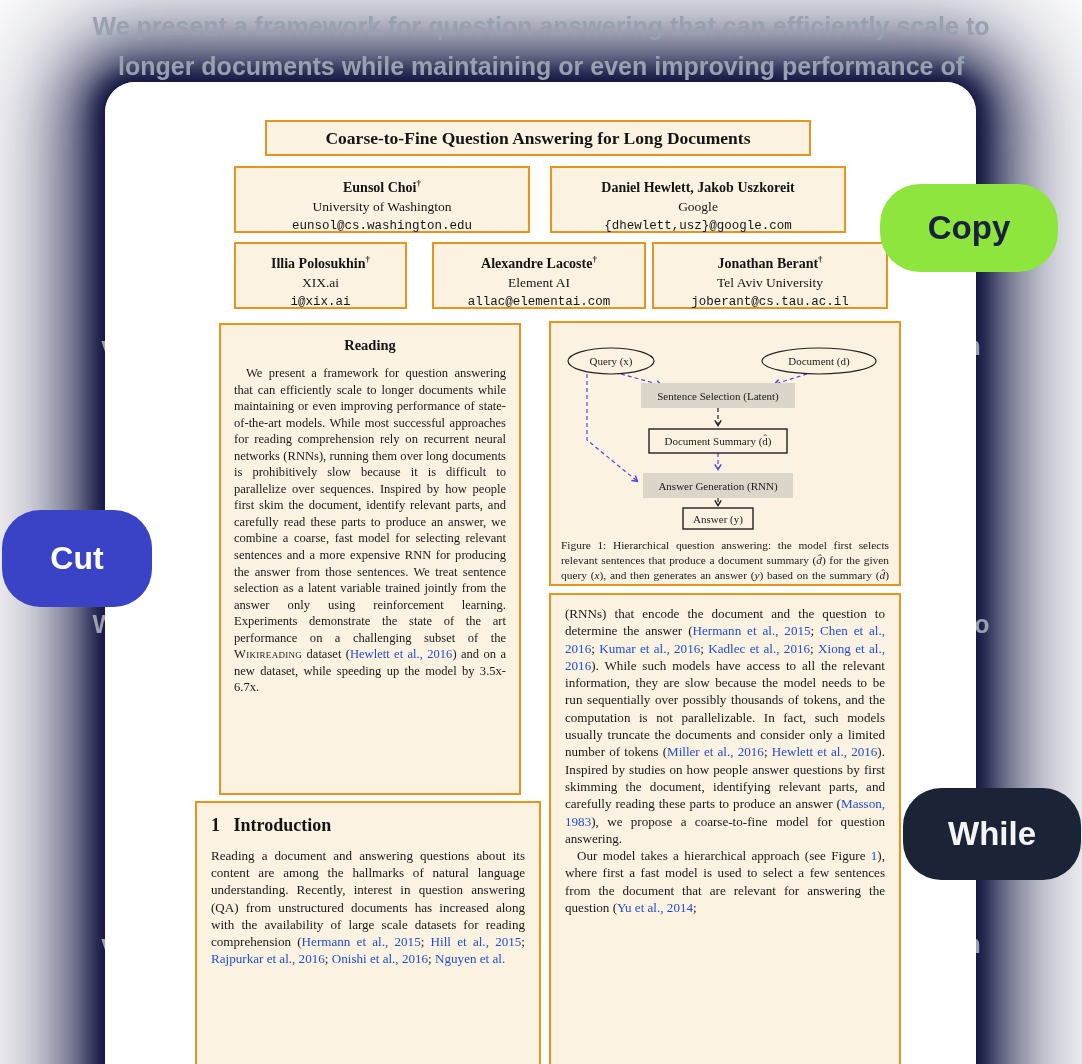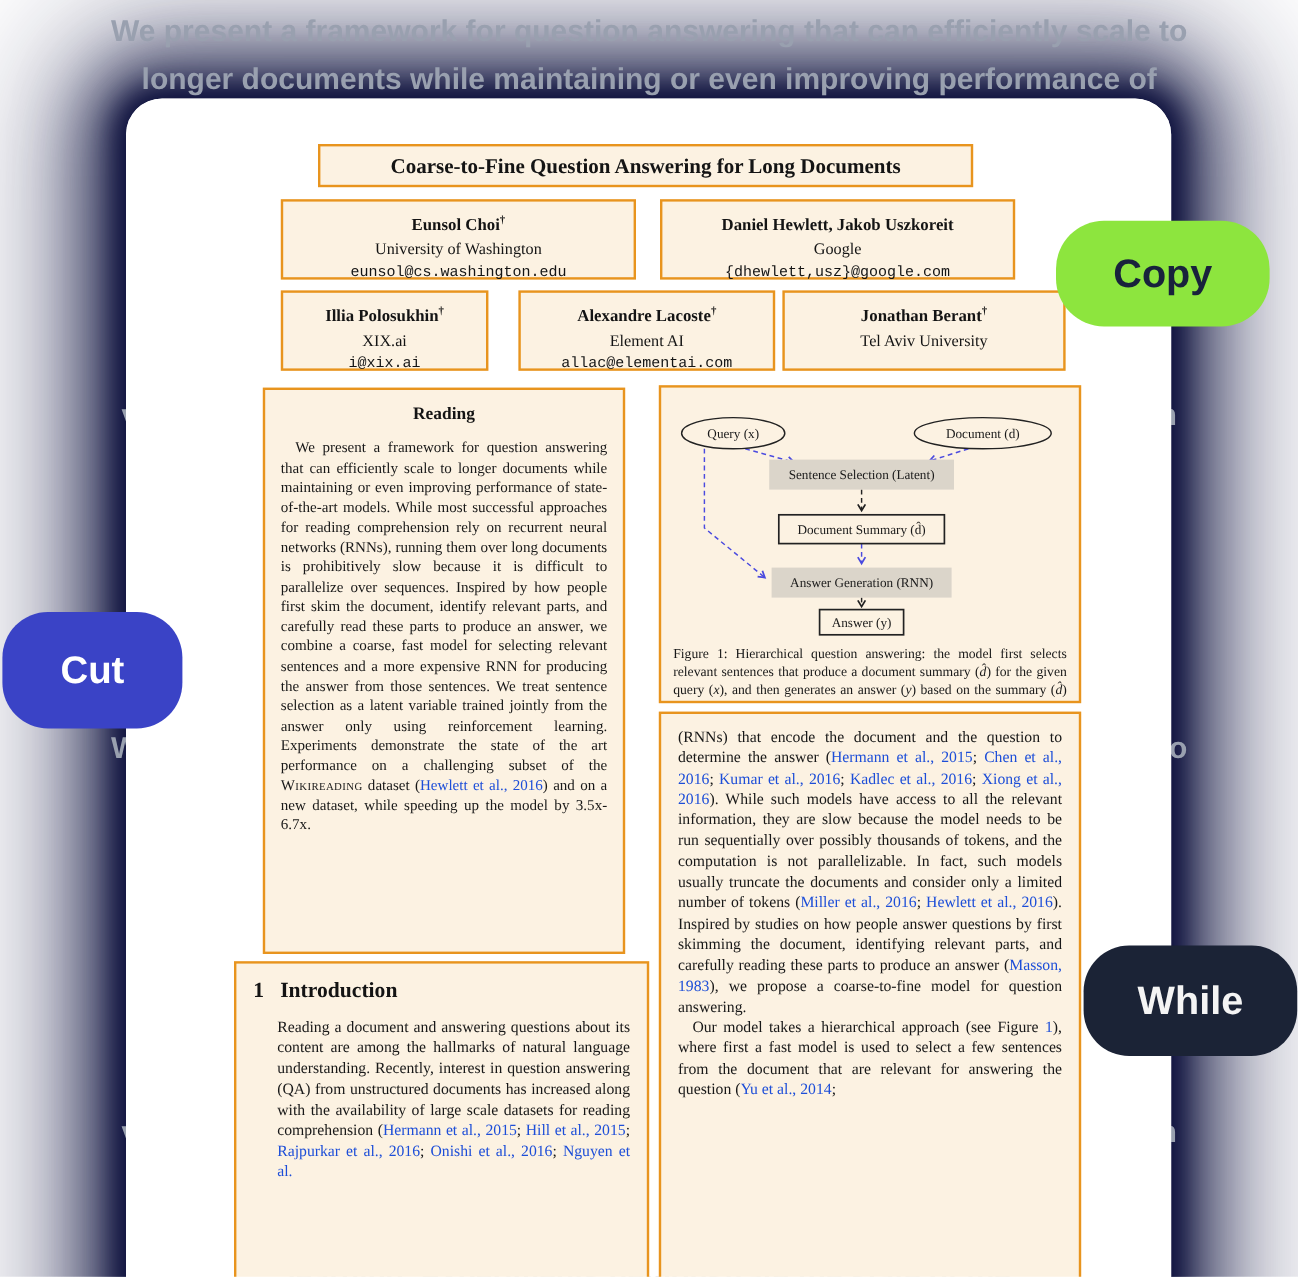--- a/index.html
+++ b/index.html
@@ -47,21 +47,21 @@
   .auth .nm{font-weight:bold;font-size:14px;line-height:19px;}
   .auth .nm sup{font-size:9px;}
   .auth .af{font-size:13.5px;line-height:19px;}
   .auth .em{font-family:"Liberation Mono",monospace;font-size:12.5px;line-height:20px;}
   .abs-box{left:114px;top:241px;width:302px;height:472px;padding:9px 13px;overflow:hidden;}
   .abs-h{text-align:center;font-family:"Liberation Serif",serif;font-weight:bold;font-size:14.5px;margin:3px 0 11px;}
   .serif-t{font-family:"Liberation Serif",serif;font-size:12.55px;line-height:16.55px;text-align:justify;color:#181818;}
   .abs-t{text-indent:12px;}
   .intro-box{left:90px;top:719px;width:346px;height:380px;padding:8px 14px;overflow:hidden;}
   .intro-h{font-family:"Liberation Serif",serif;font-weight:bold;font-size:18px;margin:4px 0 11px;}
-  .intro-t{font-size:13.1px;line-height:17.2px;margin-left:20px;}
+  .intro-t{font-size:13.1px;line-height:17.2px;}
   .fig-box{left:444px;top:239px;width:352px;height:265px;padding:16px 10px;overflow:hidden;}
   .fig-cap{font-size:11.4px;line-height:14.9px;margin-top:3px;}
   .right-box{left:444px;top:511px;width:352px;height:500px;padding:10px 14px;overflow:hidden;}
   .right-t{font-size:13.1px;line-height:17.3px;}
   .p2{text-indent:12px;}
   .cite{color:#1d4ed8;}
   .sc{font-variant:small-caps;letter-spacing:0.3px;}
   .it{font-style:italic;}
   svg.diagram{display:block;width:330px;height:196px;margin:0 auto;}
   svg.diagram text{font-family:"Liberation Serif",serif;fill:#1a1a1a;}
@@ -136,20 +136,21 @@
     <div class="em">i@xix.ai</div>
   </div>
   <div class="box auth a4">
     <div class="nm"><span>Alexandre Lacoste</span><sup>†</sup></div>
     <div class="af">Element AI</div>
     <div class="em">allac@elementai.com</div>
   </div>
   <div class="box auth a5">
     <div class="nm"><span>Jonathan Berant</span><sup>†</sup></div>
     <div class="af">Tel Aviv University</div>
+    <div class="em">joberant@cs.tau.ac.il</div>
   </div>
 
   <div class="box abs-box">
     <div class="abs-h">Reading</div>
     <div class="serif-t abs-t"><span>We present a framework for question answering that can efficiently scale to longer documents while maintaining or even improving performance of state-of-the-art models. While most successful approaches for reading comprehension rely on recurrent neural networks (RNNs), running them over long documents is prohibitively slow because it is difficult to parallelize over sequences. Inspired by how people first skim the document, identify relevant parts, and carefully read these parts to produce an answer, we combine a coarse, fast model for selecting relevant sentences and a more expensive RNN for producing the answer from those sentences. We treat sentence selection as a latent variable trained jointly from the answer only using reinforcement learning. Experiments demonstrate the state of the art performance on a challenging subset of the </span><span class="sc">Wikireading</span><span> dataset (</span><span class="cite">Hewlett et al., 2016</span><span>) and on a new dataset, while speeding up the model by 3.5x-6.7x.</span></div>
   </div>
 
   <div class="box fig-box">
     <svg class="diagram" viewBox="0 0 330 196">
       <defs>

